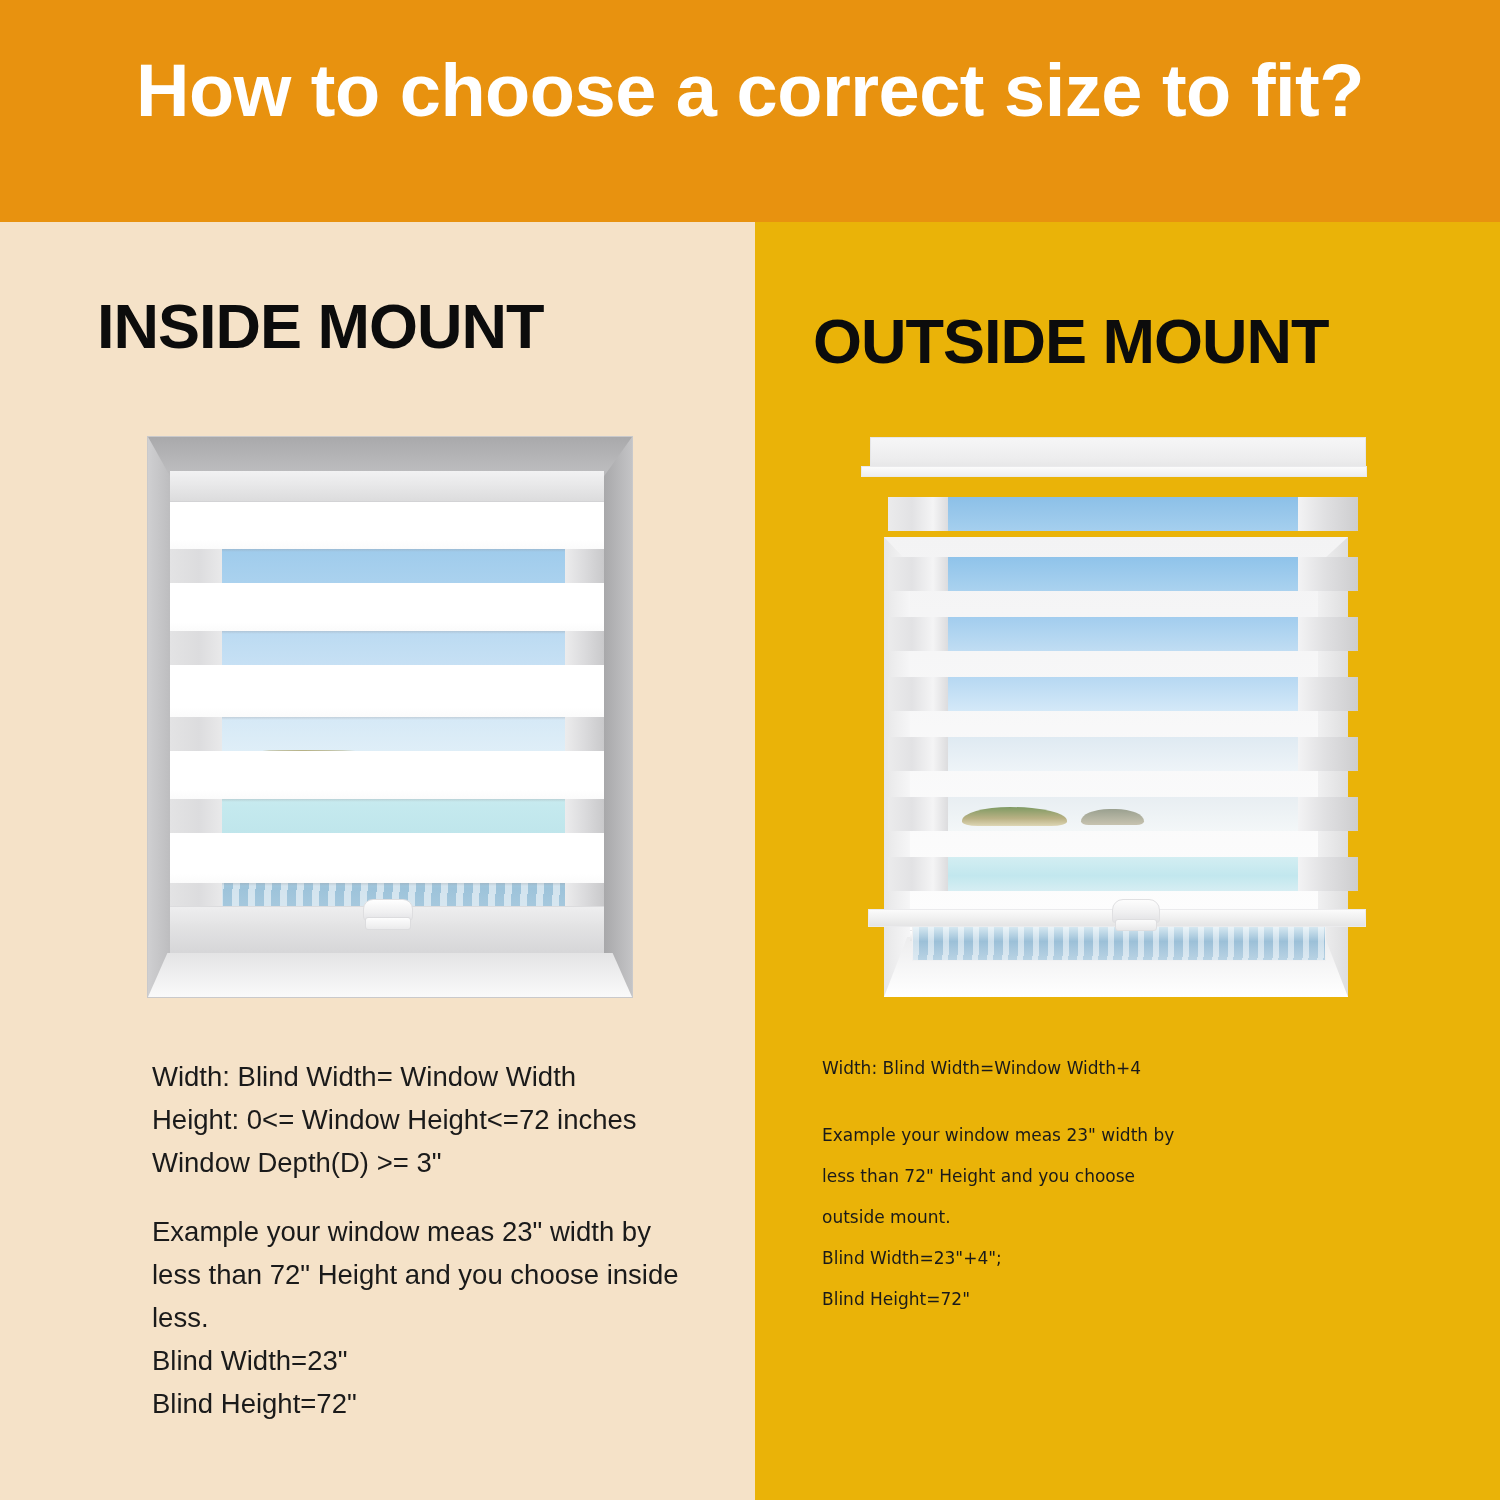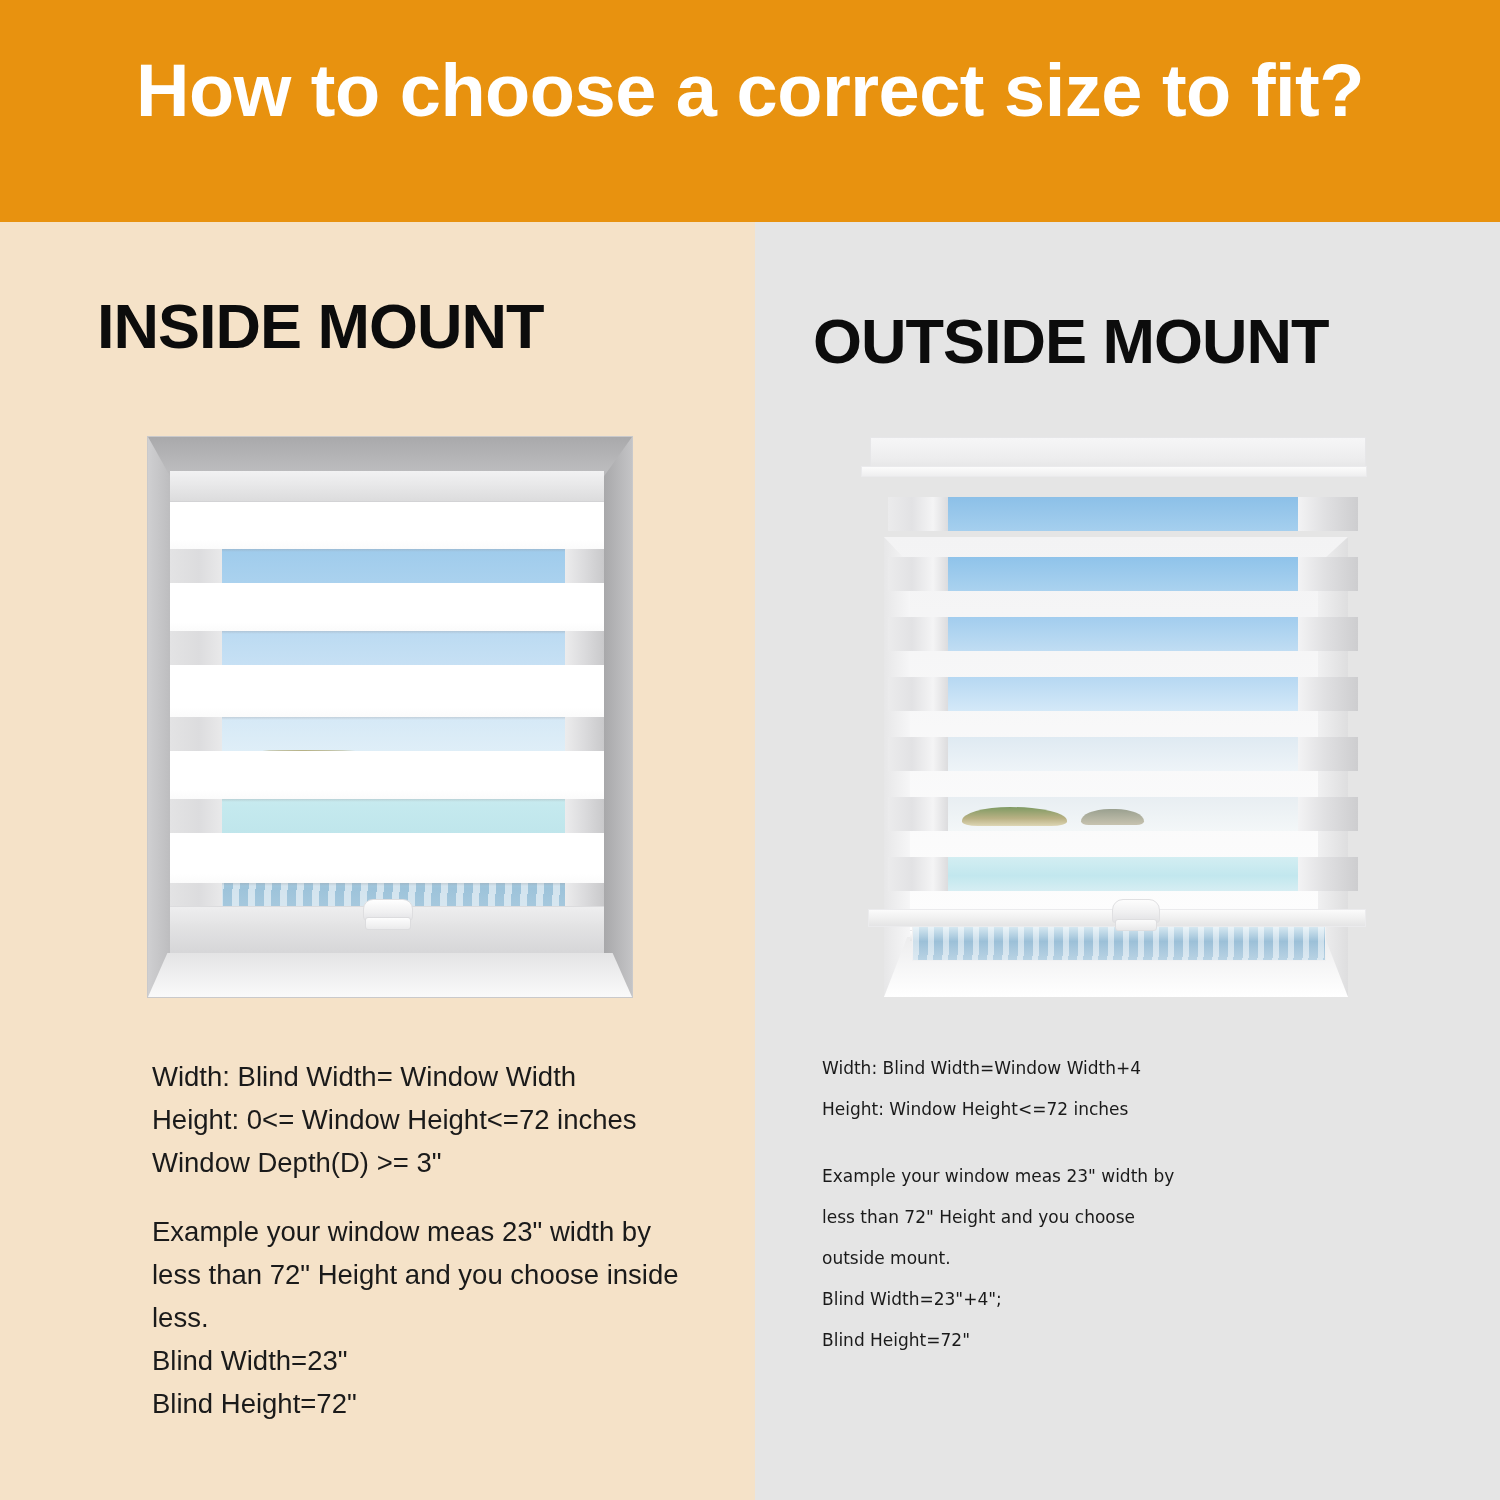--- a/index.html
+++ b/index.html
@@ -10,21 +10,21 @@
   body {
     width: 1500px;
     height: 1500px;
     font-family: "Liberation Sans", sans-serif;
     overflow: hidden;
   }
   #page {
     position: relative;
     width: 1500px;
     height: 1500px;
-    background: #e5e5e5;
+    background: #eab308;
   }
 
   
   .header-bar {
     position: absolute;
     left: 0; top: 0;
     width: 1500px;
     height: 222px;
     background: #E8920F;
   }
@@ -506,21 +506,20 @@
       <div class="ow-bottombar"></div>
       <div class="ow-handle">
         <div class="knob"></div>
         <div class="plate"></div>
       </div>
     </div>
   </div>
 
   <div class="copy copy-right">
     <p>Width: Blind Width=Window Width+4</p>
-    <p>Height: Window Height&lt;=72 inches</p>
     <div class="gap"></div>
     <p>Example your window meas 23" width by</p>
     <p>less than 72" Height and you choose</p>
     <p>outside mount.</p>
     <p>Blind Width=23"+4";</p>
     <p>Blind Height=72"</p>
   </div>
 
 </div>
 

